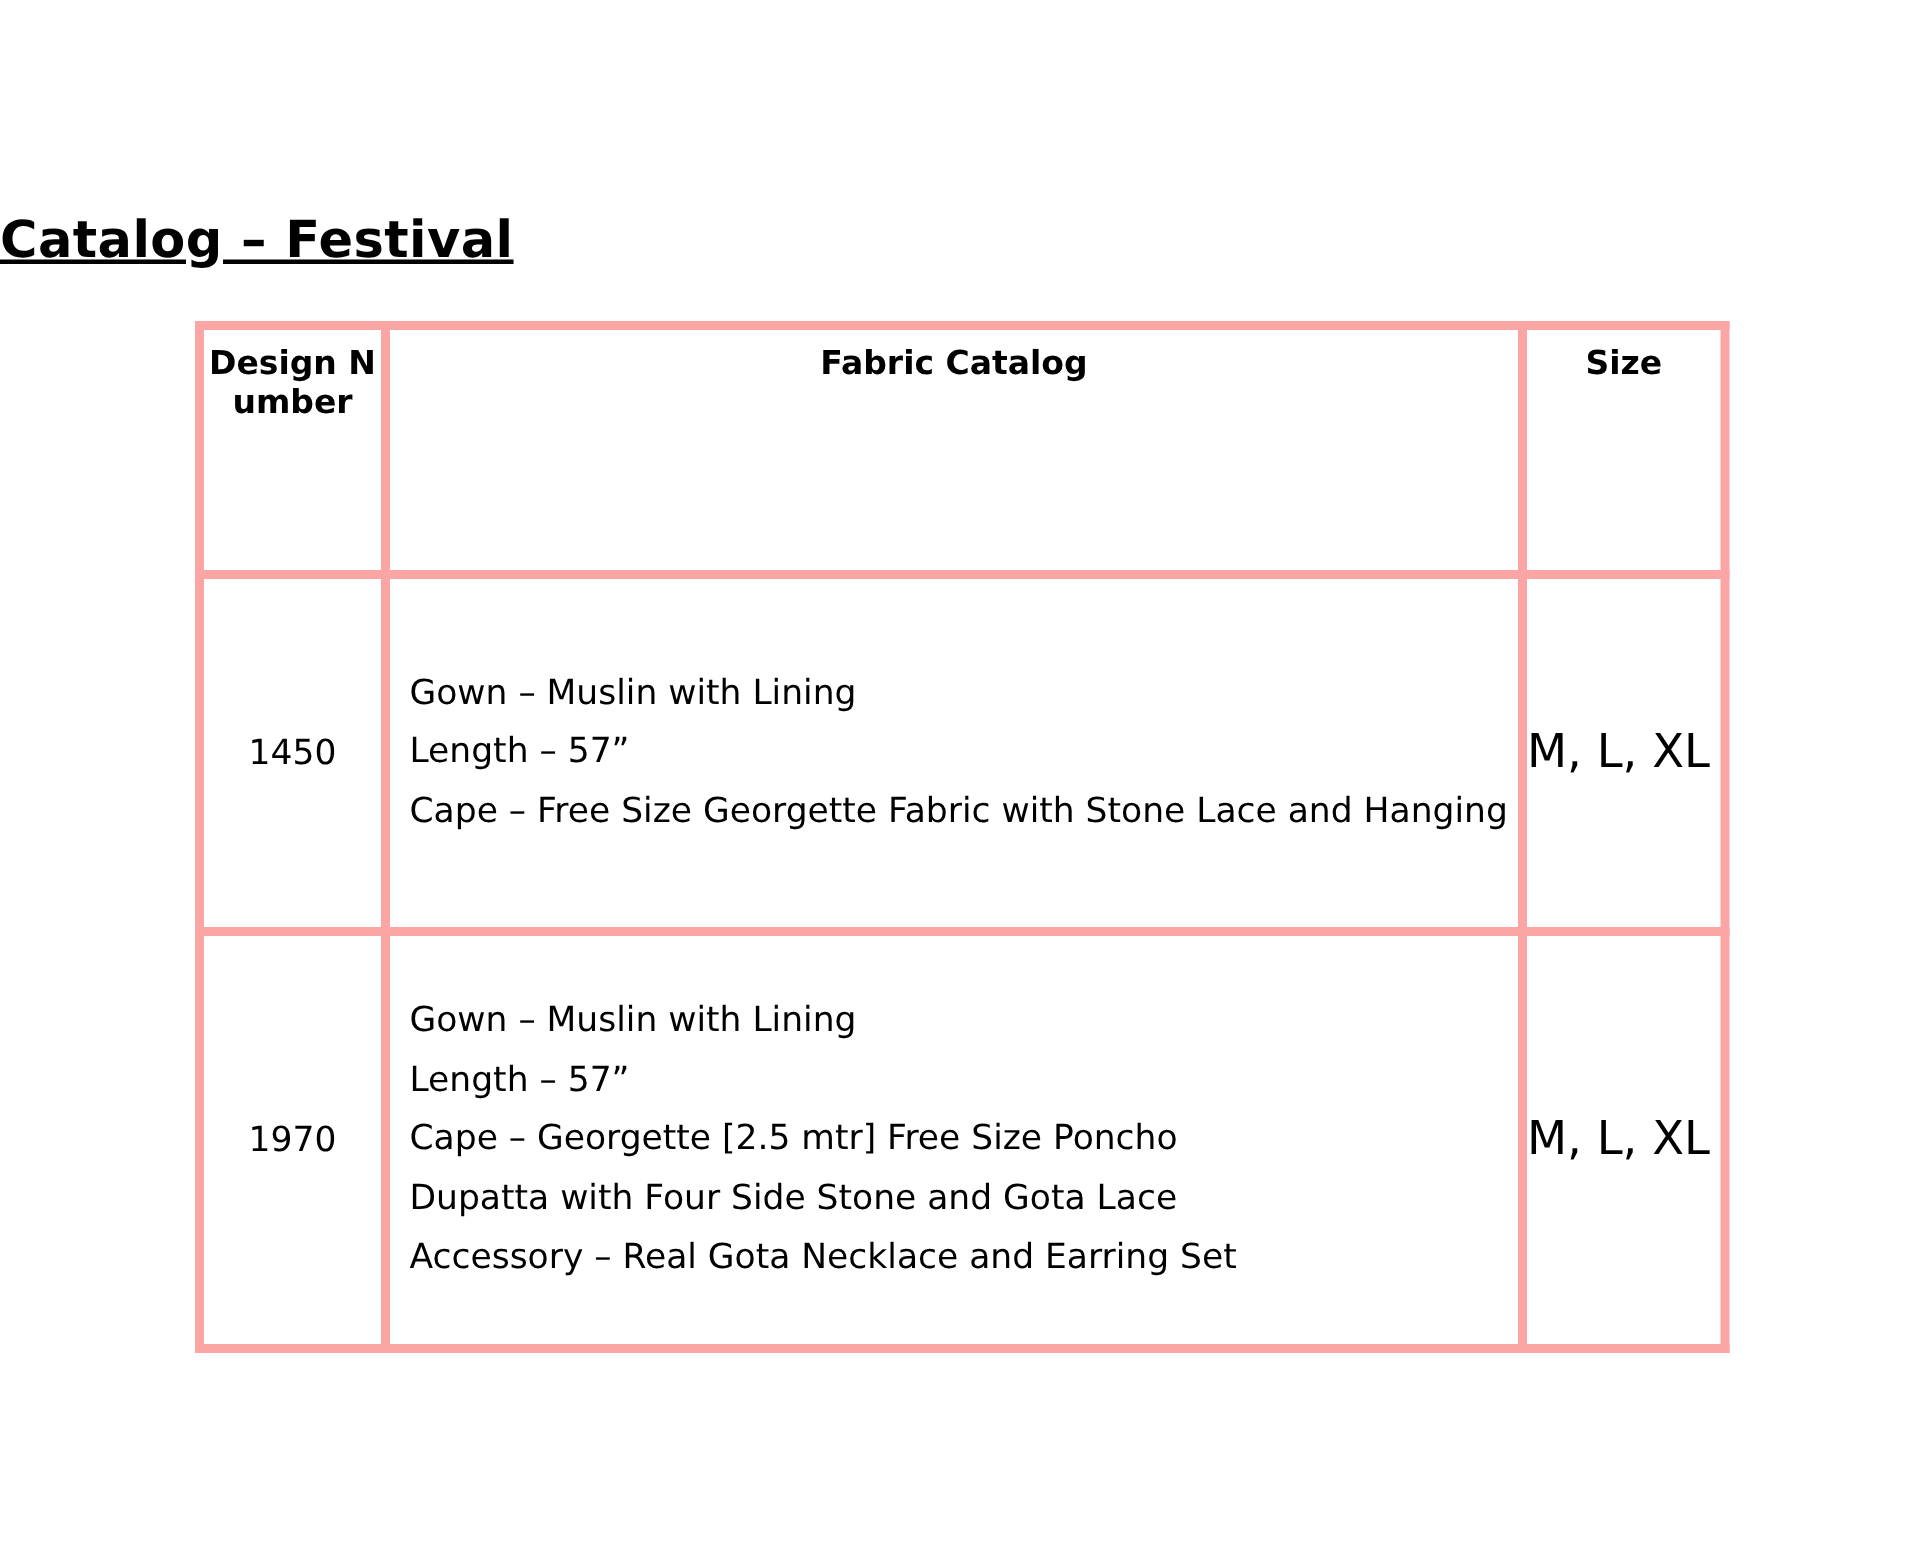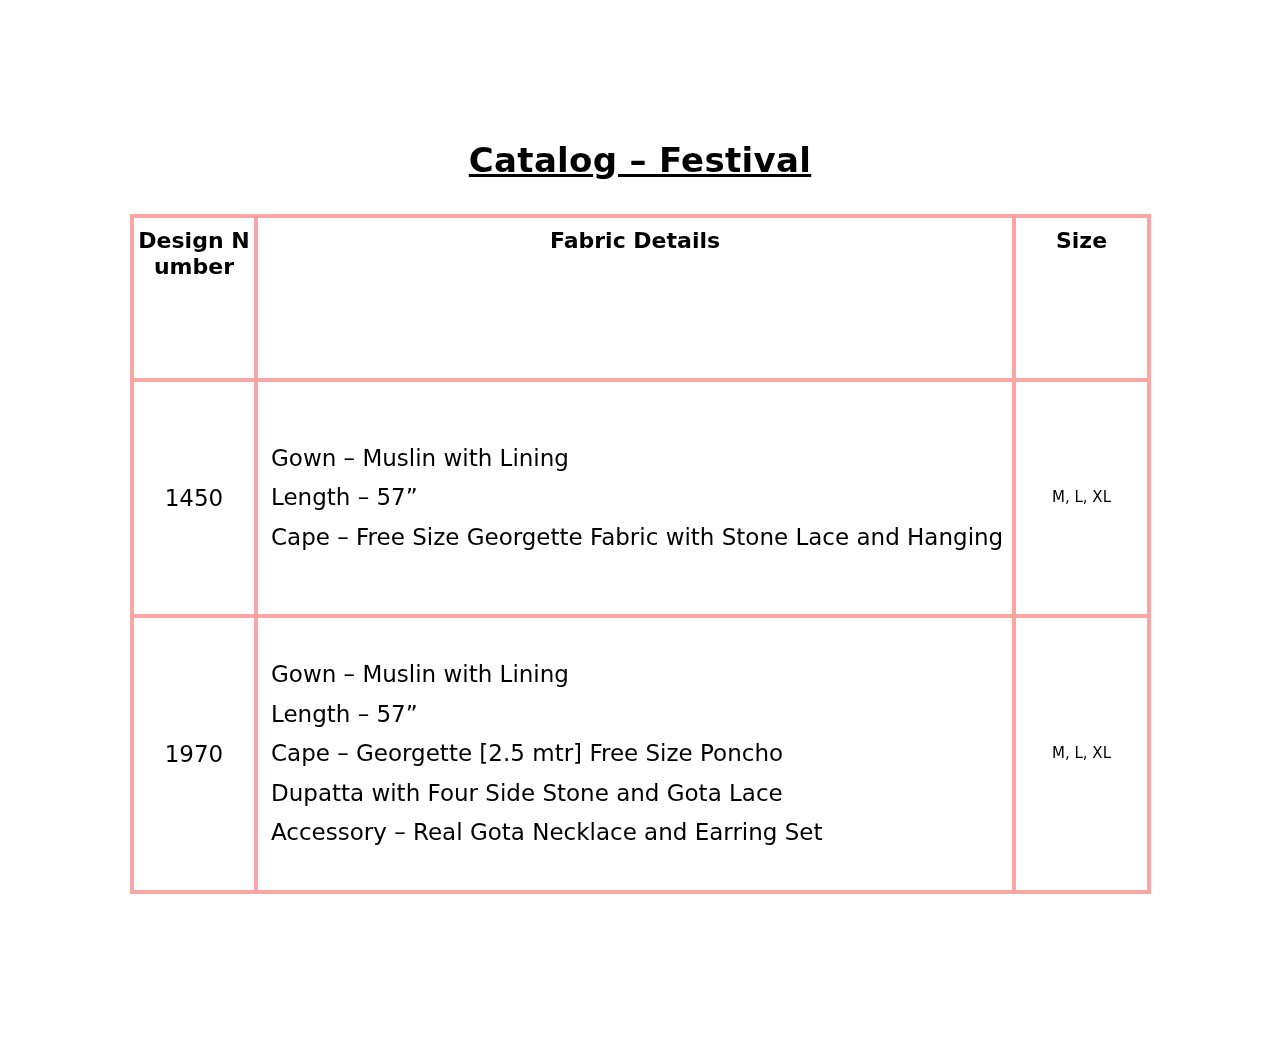--- a/index.html
+++ b/index.html
@@ -22,38 +22,37 @@
     top: 0;
     width: 1280px;
     height: 1040px;
   }
 
   .doc-title {
     position: absolute;
     left: 0;
     top: 140px;
     width: 1280px;
-    text-align: center;
     font-size: 34px;
     font-weight: bold;
     text-decoration: underline;
     letter-spacing: 0.3px;
   }
 
   .catalog-table {
     position: absolute;
     left: 130px;
     top: 214px;
     width: 1017px;
     border-collapse: collapse;
     table-layout: fixed;
   }
   .catalog-table td,
   .catalog-table th {
-    border: 4px solid #fca5a5;
+    border: 6px solid #fca5a5;
     vertical-align: middle;
     padding: 0;
   }
 
   col.c-design { width: 124px; }
   col.c-fabric { width: 758px; }
   col.c-size   { width: 135px; }
 
   
   .hdr-row th {
@@ -84,22 +83,22 @@
     font-size: 23px;
     font-weight: normal;
   }
   .row-fabric {
     font-size: 23px;
     line-height: 1.72;
     padding-left: 13px !important;
     white-space: pre-line;
   }
   .row-size {
-    text-align: center;
-    font-size: 15px;
+    text-align: left;
+    font-size: 31px;
     white-space: pre-line;
     line-height: 1.72;
   }
   .r1 td { height: 232px; }
   .r2 td { height: 272px; }
 </style>
 </head>
 <body>
 
 <div class="page">
@@ -108,21 +107,21 @@
 
   <table class="catalog-table">
     <colgroup>
       <col class="c-design">
       <col class="c-fabric">
       <col class="c-size">
     </colgroup>
     <thead>
       <tr class="hdr-row">
         <th class="hdr-design">Design Number</th>
-        <th class="hdr-fabric">Fabric Details</th>
+        <th class="hdr-fabric">Fabric Catalog</th>
         <th class="hdr-size">Size</th>
       </tr>
     </thead>
     <tbody>
       <tr class="r1">
         <td class="row-design">1450</td>
         <td class="row-fabric">Gown – Muslin with Lining
 Length – 57”
 Cape – Free Size Georgette Fabric with Stone Lace and Hanging</td>
         <td class="row-size">M, L, XL</td>

